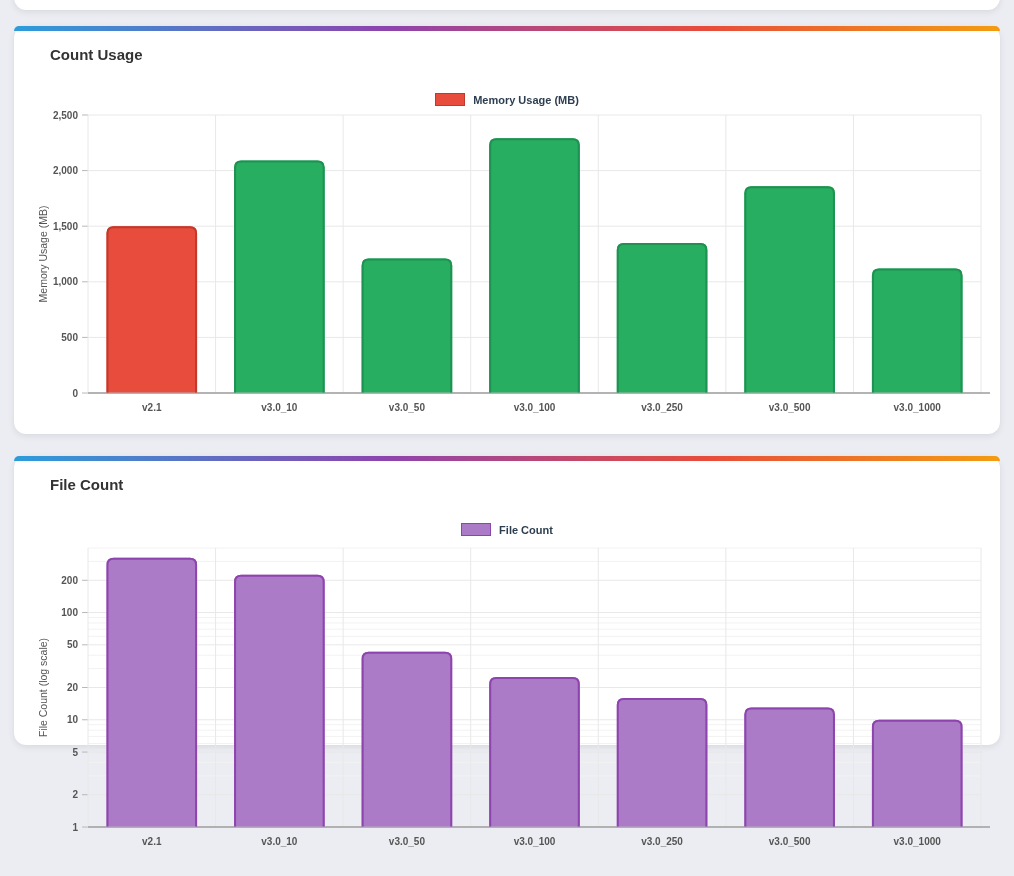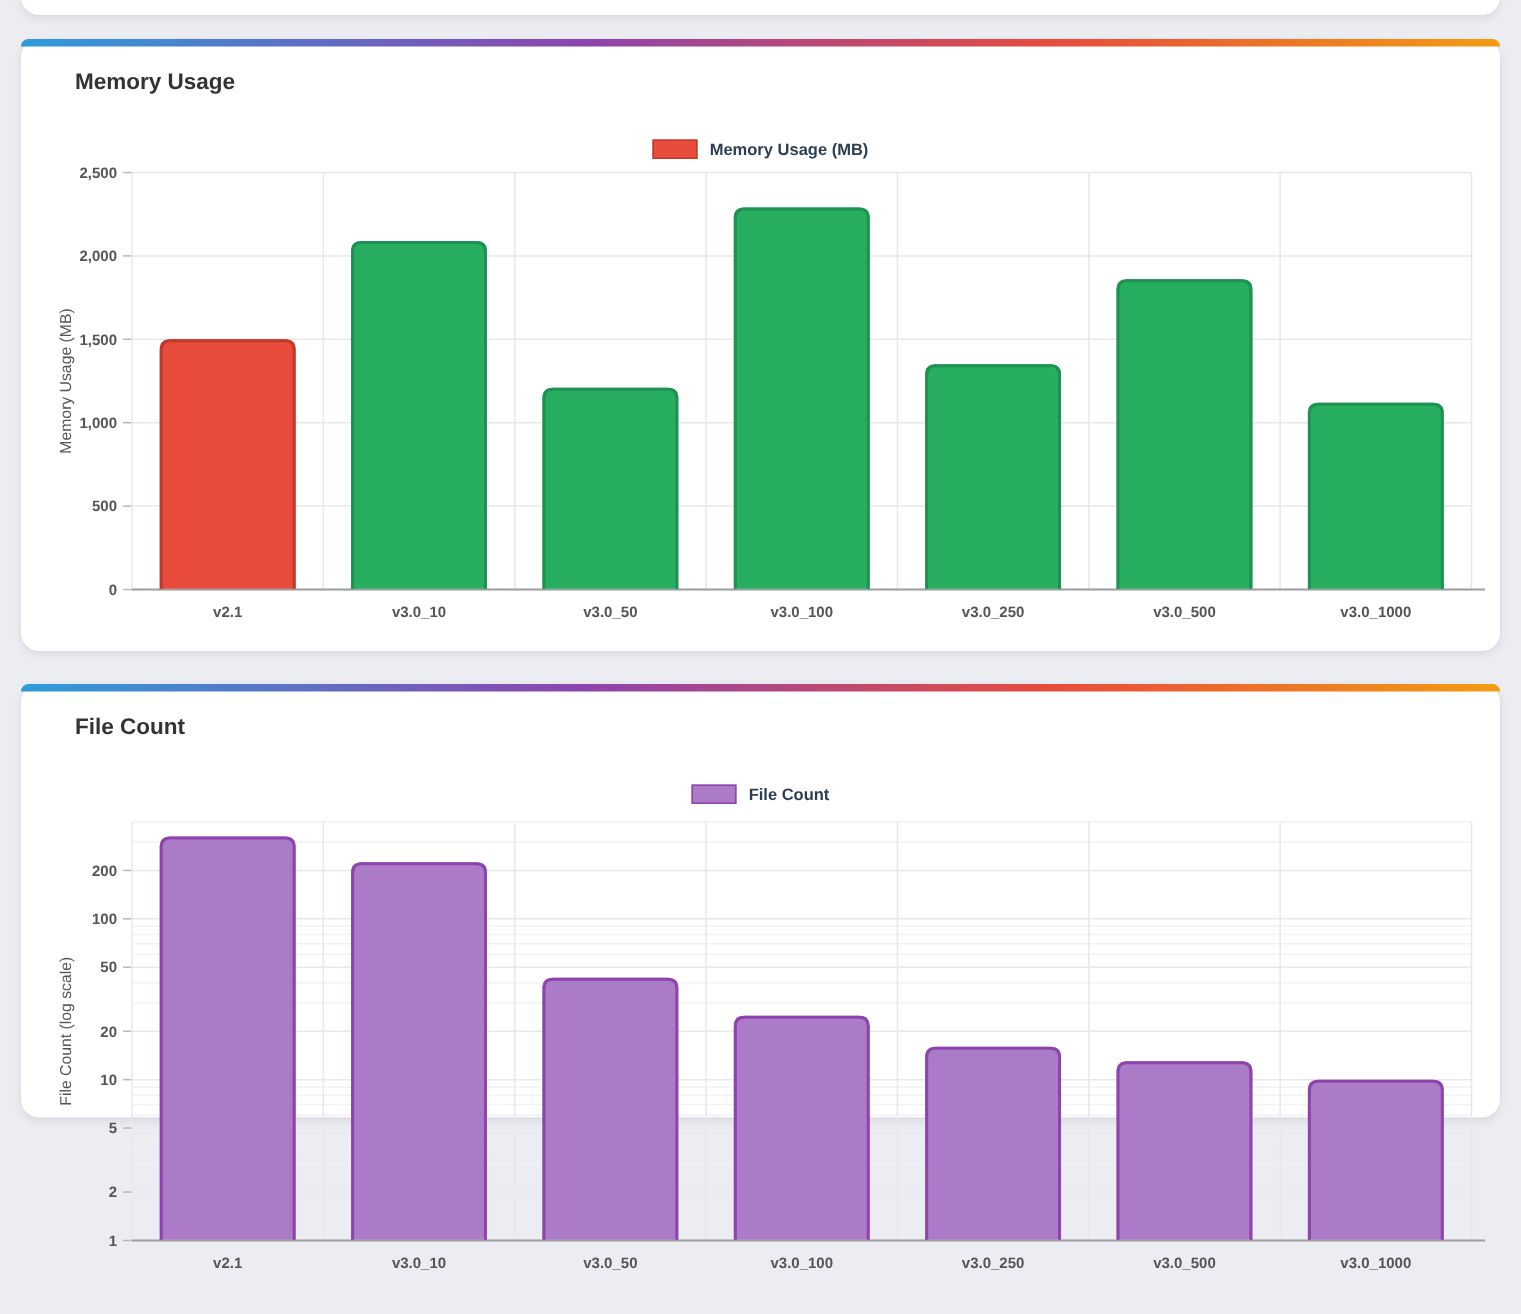--- a/index.html
+++ b/index.html
@@ -35,21 +35,21 @@
   svg.chart{position:absolute;left:0;top:0;}
   svg text{font-family:"Liberation Sans",sans-serif;}
 </style>
 </head>
 <body>
 
 <div class="card card-partial"></div>
 
 <section class="card" id="card0">
   <div class="grad"></div>
-  <h2 class="card-title">Memory Usage</h2>
+  <h2 class="card-title">Count Usage</h2>
   <div class="legend">
     <span class="swatch" style="background: rgb(231, 76, 60); border-color: rgb(192, 57, 43);"></span>
     <span class="legend-label">Memory Usage (MB)</span>
   </div>
   <svg class="chart" id="chart0" width="986" height="408" viewBox="0 0 986 408">
       <line x1="74" y1="367" x2="967" y2="367" stroke="#e8e8e8" stroke-width="1"></line>
       <line x1="68" y1="367" x2="74" y2="367" stroke="#b8b8b8" stroke-width="1"></line>
       <text x="64" y="370.5" text-anchor="end" font-size="10" font-weight="bold" fill="#555555">0</text>
       <line x1="74" y1="311.4" x2="967" y2="311.4" stroke="#e8e8e8" stroke-width="1"></line>
       <line x1="68" y1="311.4" x2="74" y2="311.4" stroke="#b8b8b8" stroke-width="1"></line>

